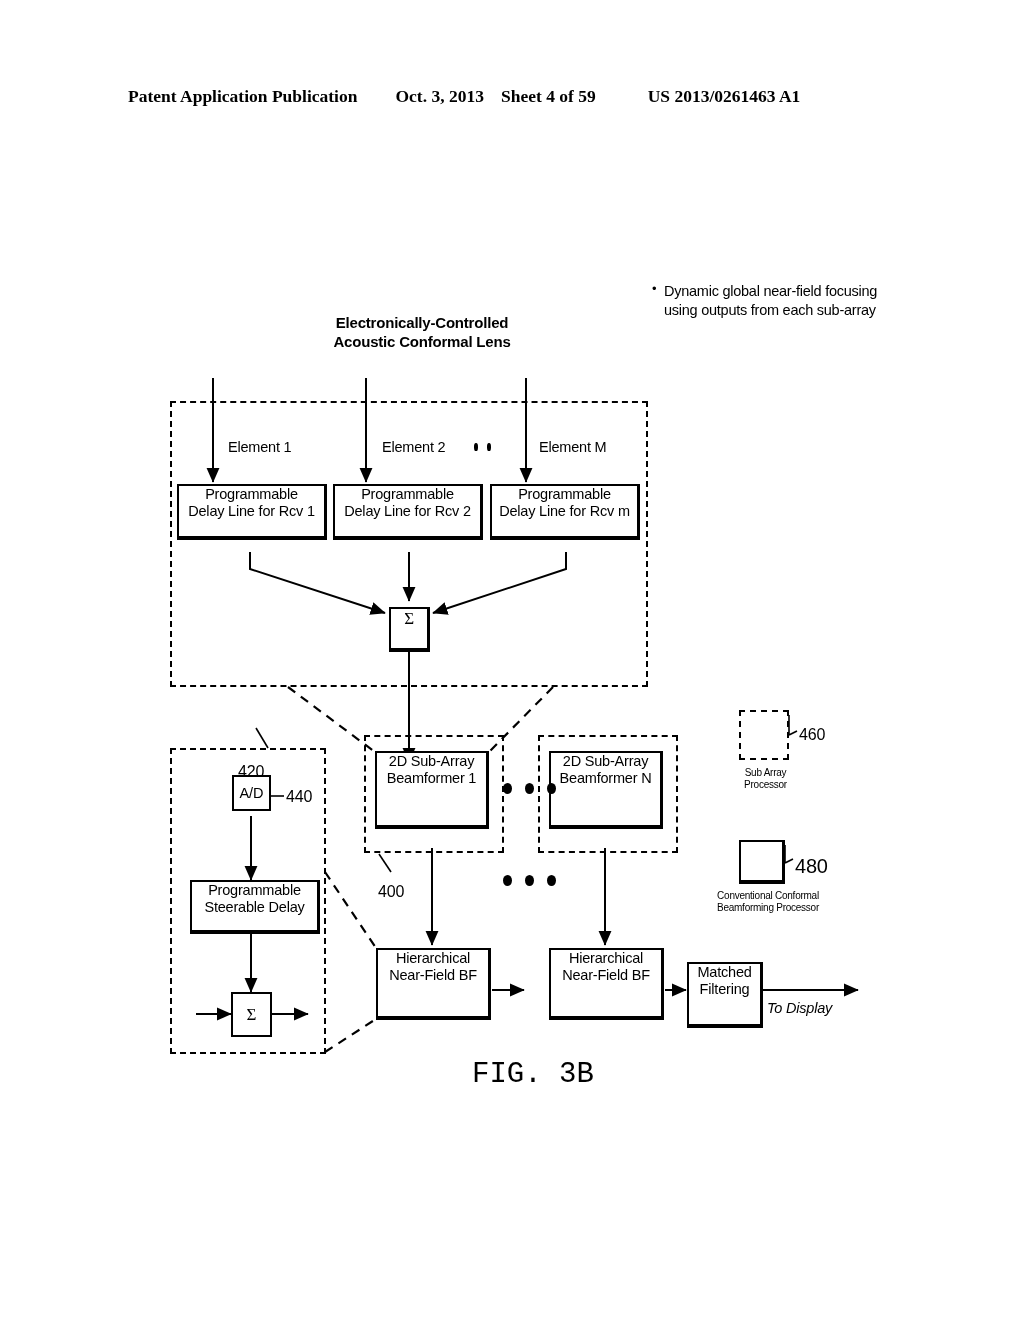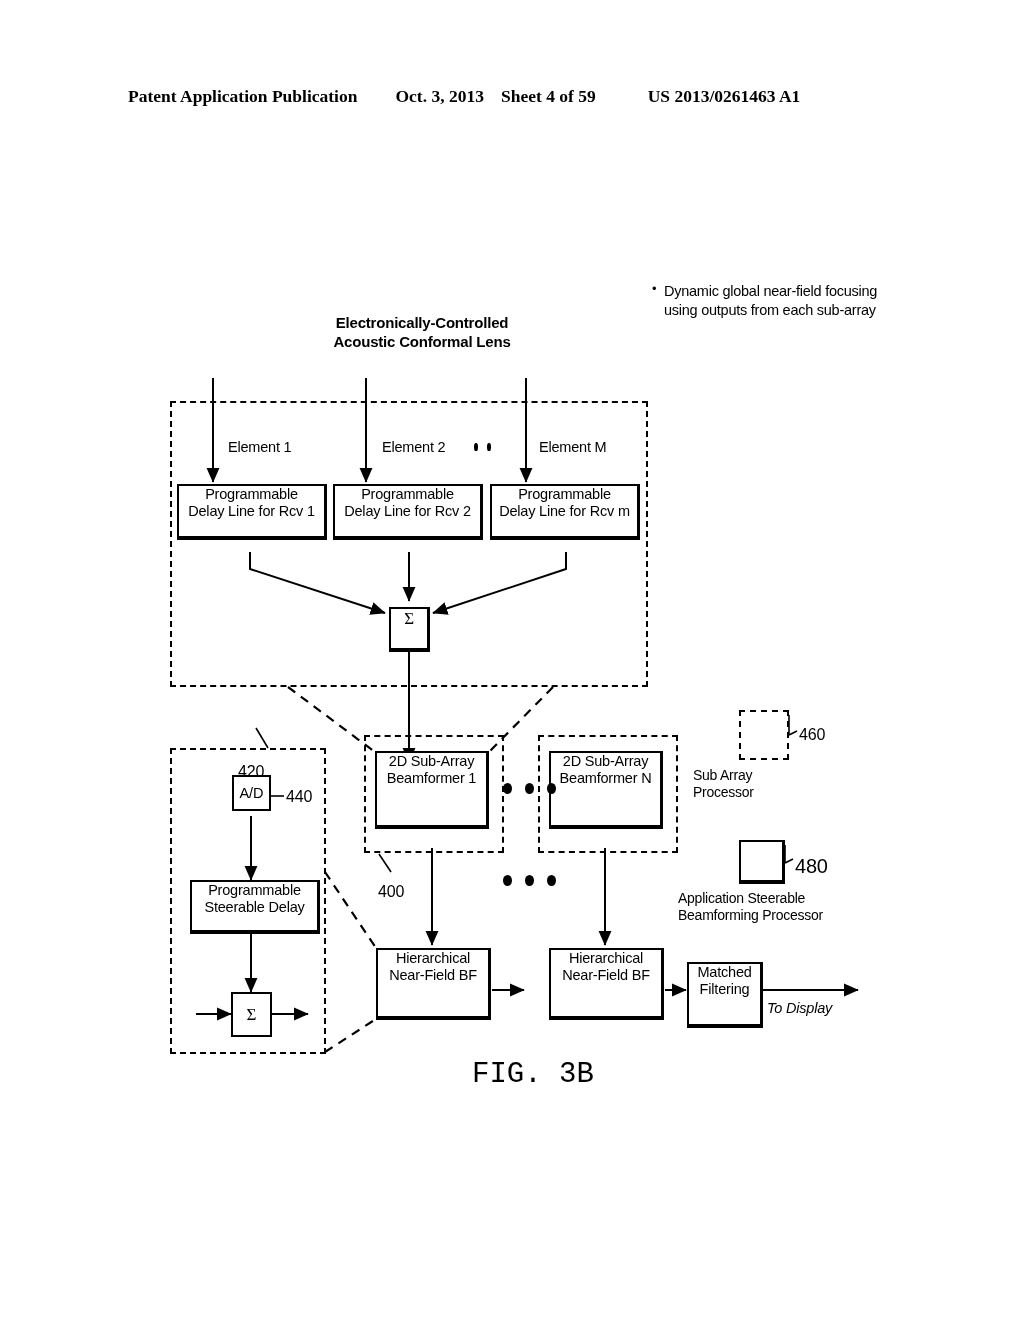--- a/index.html
+++ b/index.html
@@ -117,22 +117,22 @@
     content: "\2022";
     position: absolute;
     left: 0;
     top: -1px;
     font-size: 13px;
   }
 
   
   .legend-txt {
     position: absolute;
-    text-align: left;
-    font-size: 14px;
+    text-align: center;
+    font-size: 10px;
     line-height: 1.22;
     letter-spacing: -0.25px;
   }
 
   
   .dots {
     position: absolute;
     display: flex;
     align-items: center;
   }
@@ -316,21 +316,21 @@
 <div class="dbox" style="left:739px; top:710px; width:50px; height:50px;"></div>
 <div class="lbl" style="left:799px; top:725px; font-size:16px;">460</div>
 <div class="legend-txt" style="left:693px; top:767px; width:145px;">
   <span>Sub Array</span><br>
   <span>Processor</span>
 </div>
 
 <div class="sbox" style="left:739px; top:840px; width:46px; height:44px;"></div>
 <div class="lbl" style="left:795px; top:854px; font-size:20px;">480</div>
 <div class="legend-txt" style="left:678px; top:890px; width:180px;">
-  <span>Application Steerable</span><br>
+  <span>Conventional Conformal</span><br>
   <span>Beamforming Processor</span>
 </div>
 
 <div class="sbox" style="left:376px; top:948px; width:115px; height:72px;">
   <span class="ln">Hierarchical</span>
   <span class="ln">Near-Field BF</span>
 </div>
 
 <div class="sbox" style="left:549px; top:948px; width:115px; height:72px;">
   <span class="ln">Hierarchical</span>

